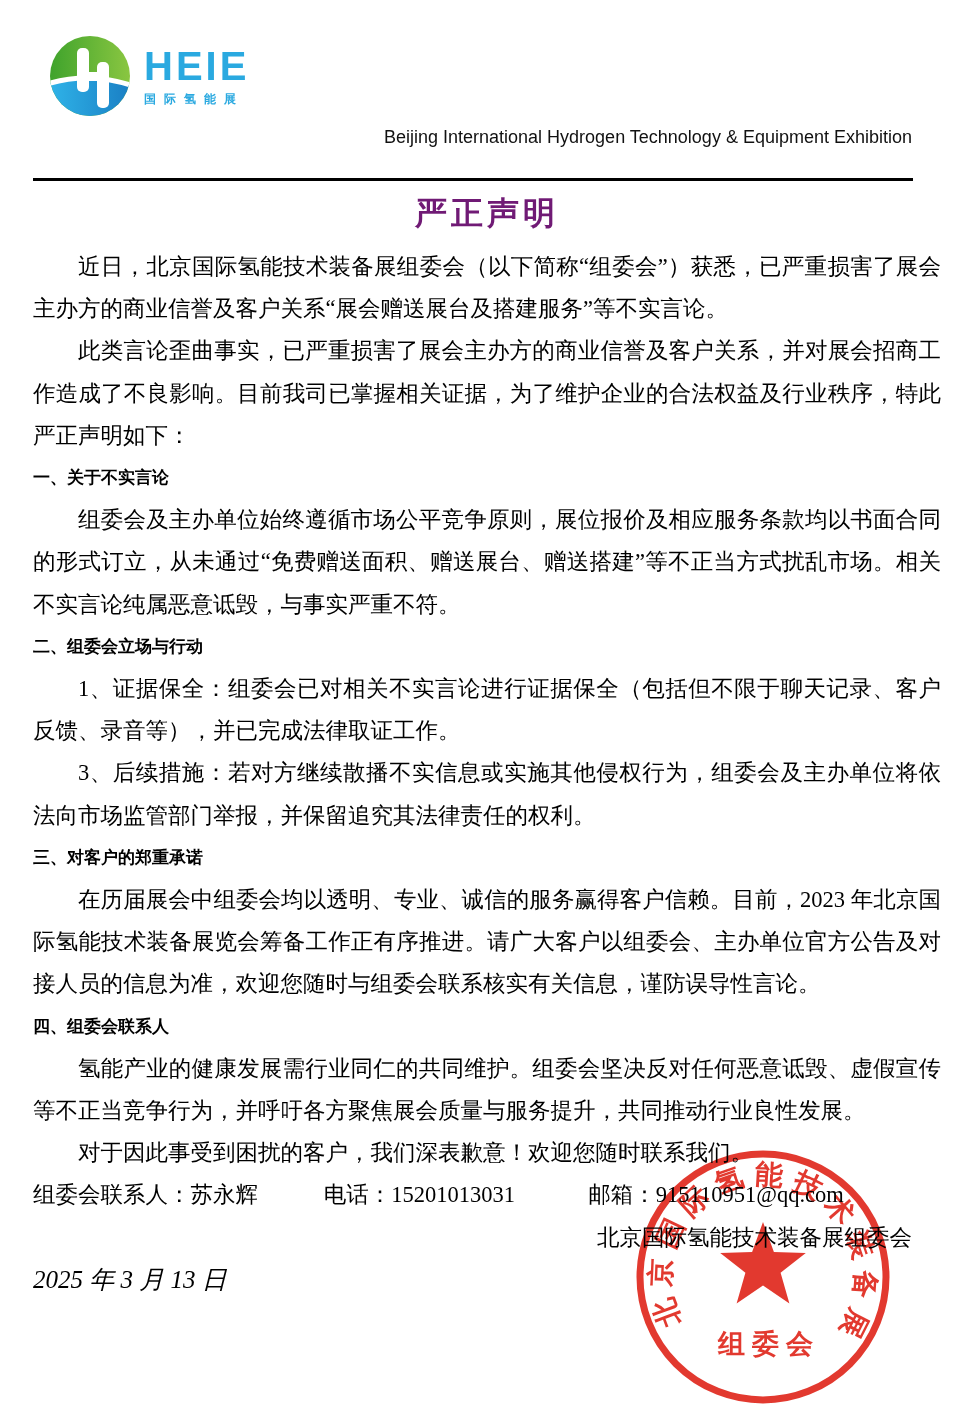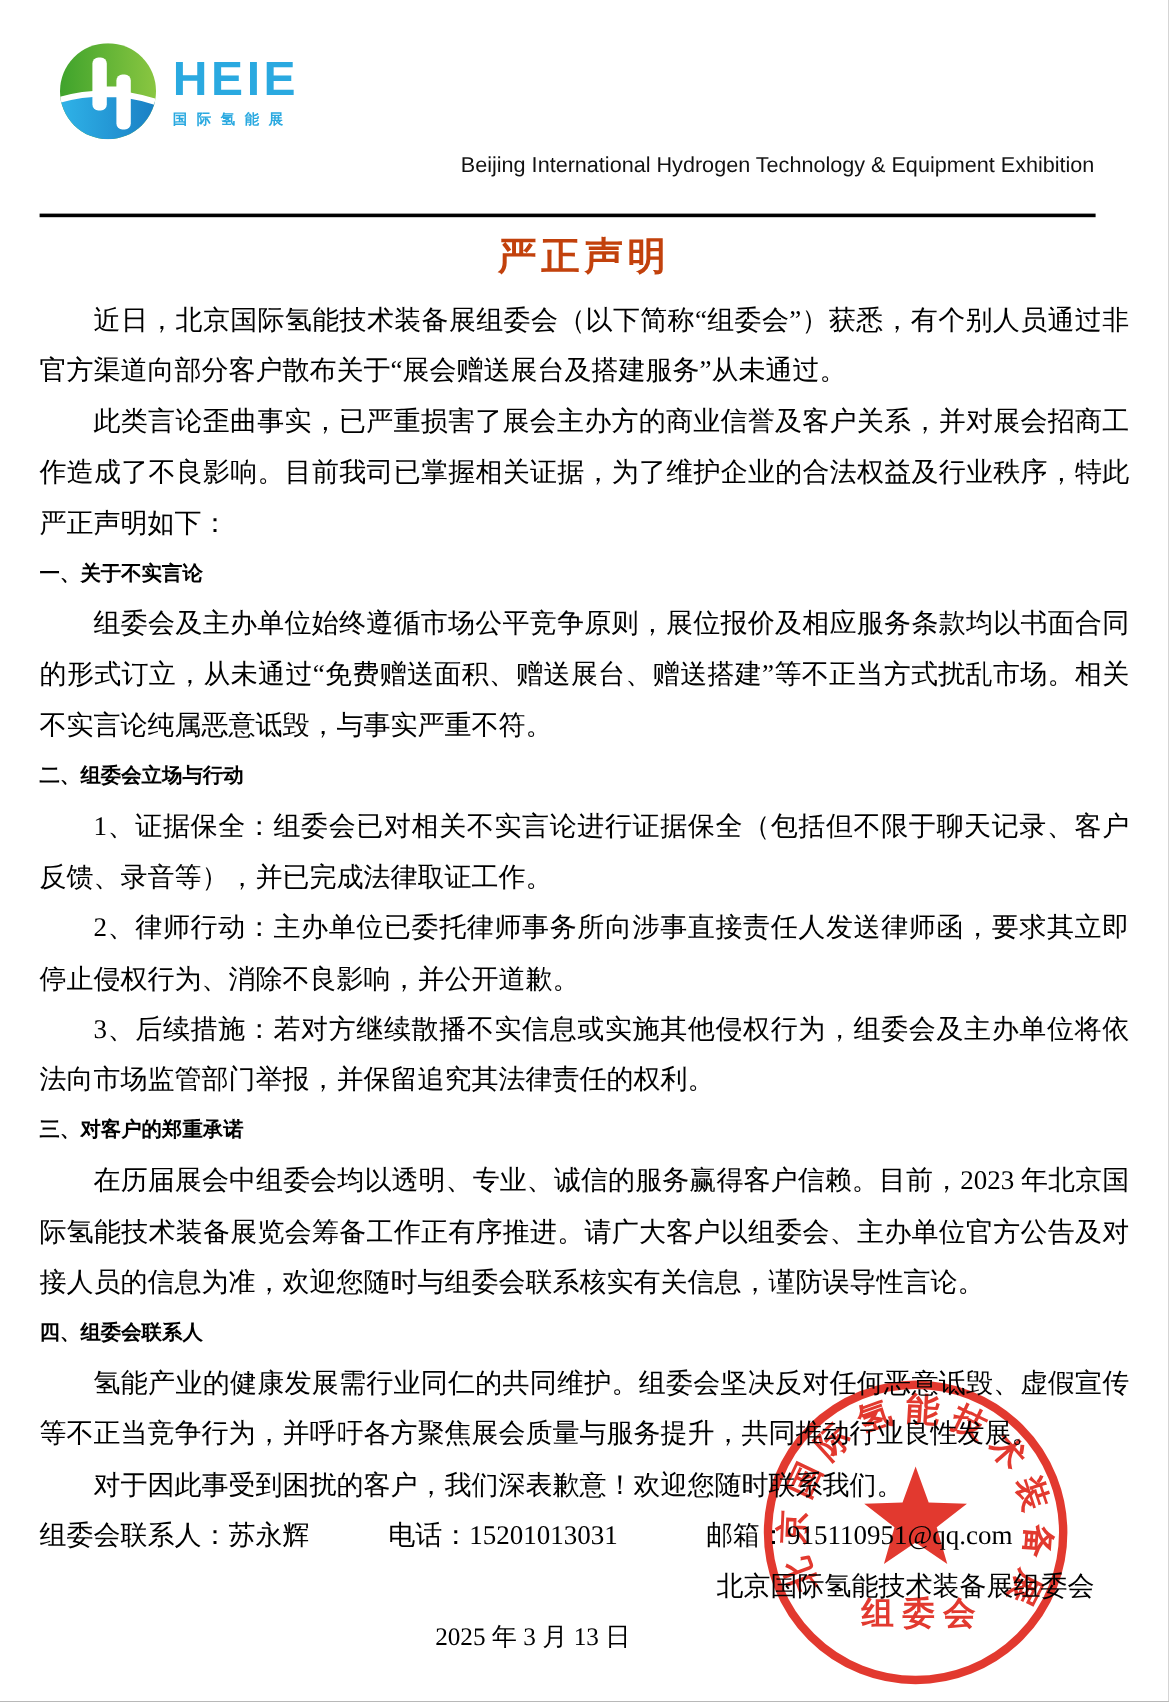--- a/index.html
+++ b/index.html
@@ -49,21 +49,21 @@
   .block-h{
     margin:0;font-size:17px;line-height:42.2px;font-weight:bold;
     font-family:"Liberation Sans","DejaVu Sans",sans-serif;
     text-align:left;text-indent:0;
   }
   .contact-row{font-size:22.5px;line-height:42.2px;white-space:nowrap;}
   .contact-row .c1{display:inline-block;width:285px;}
   .contact-row .c2{display:inline-block;width:259px;}
   .contact-row .c3{display:inline-block;}
   .sig-name{font-size:22.5px;line-height:42.2px;text-align:right;padding-right:29px;}
-  .sig-date{font-size:21px;line-height:42.2px;text-align:center;padding-right:86px;}
+  .sig-date{font-size:25px;line-height:42.2px;text-align:left;padding-right:86px;font-style:italic;}
   
   .stamp{
     position:absolute;left:633px;top:1147px;width:260px;height:260px;
     mix-blend-mode:multiply;opacity:.93;pointer-events:none;
   }
   .stamp-arc-text{
     font-family:"Liberation Serif","DejaVu Serif",serif;
     font-size:28px;font-weight:600;fill:#e02a1f;
   }
   .stamp-bottom-text{
@@ -105,30 +105,29 @@
       <div class="logo-sub">国际氢能展</div>
     </div>
   </div>
 
   <div class="letterhead">
     <div class="lh-en">Beijing International Hydrogen Technology &amp; Equipment Exhibition</div>
   </div>
   <div class="divider"></div>
 
   <div class="doc">
-    <h1 class="doc-title" style="color: #c2410c;">严正声明</h1>
+    <h1 class="doc-title" style="color: #701a75;">严正声明</h1>
 
     <div id="doc-body">
-        <div class="block-p">近日，北京国际氢能技术装备展组委会（以下简称“组委会”）获悉，有个别人员通过非官方渠道向部分客户散布关于“展会赠送展台及搭建服务”从未通过。</div>
+        <div class="block-p">近日，北京国际氢能技术装备展组委会（以下简称“组委会”）获悉，已严重损害了展会主办方的商业信誉及客户关系“展会赠送展台及搭建服务”等不实言论。</div>
         <div class="block-p">此类言论歪曲事实，已严重损害了展会主办方的商业信誉及客户关系，并对展会招商工作造成了不良影响。目前我司已掌握相关证据，为了维护企业的合法权益及行业秩序，特此严正声明如下：</div>
         <div class="block-h">一、关于不实言论</div>
         <div class="block-p">组委会及主办单位始终遵循市场公平竞争原则，展位报价及相应服务条款均以书面合同的形式订立，从未通过“免费赠送面积、赠送展台、赠送搭建”等不正当方式扰乱市场。相关不实言论纯属恶意诋毁，与事实严重不符。</div>
         <div class="block-h">二、组委会立场与行动</div>
         <div class="block-p">1、证据保全：组委会已对相关不实言论进行证据保全（包括但不限于聊天记录、客户反馈、录音等），并已完成法律取证工作。</div>
-        <div class="block-p">2、律师行动：主办单位已委托律师事务所向涉事直接责任人发送律师函，要求其立即停止侵权行为、消除不良影响，并公开道歉。</div>
         <div class="block-p">3、后续措施：若对方继续散播不实信息或实施其他侵权行为，组委会及主办单位将依法向市场监管部门举报，并保留追究其法律责任的权利。</div>
         <div class="block-h">三、对客户的郑重承诺</div>
         <div class="block-p">在历届展会中组委会均以透明、专业、诚信的服务赢得客户信赖。目前，2023 年北京国际氢能技术装备展览会筹备工作正有序推进。请广大客户以组委会、主办单位官方公告及对接人员的信息为准，欢迎您随时与组委会联系核实有关信息，谨防误导性言论。</div>
         <div class="block-h">四、组委会联系人</div>
         <div class="block-p">氢能产业的健康发展需行业同仁的共同维护。组委会坚决反对任何恶意诋毁、虚假宣传等不正当竞争行为，并呼吁各方聚焦展会质量与服务提升，共同推动行业良性发展。</div>
         <div class="block-p">对于因此事受到困扰的客户，我们深表歉意！欢迎您随时联系我们。</div>
       </div>
 
     <div class="contact-row">
       <span class="c1">组委会联系人：苏永辉</span>

